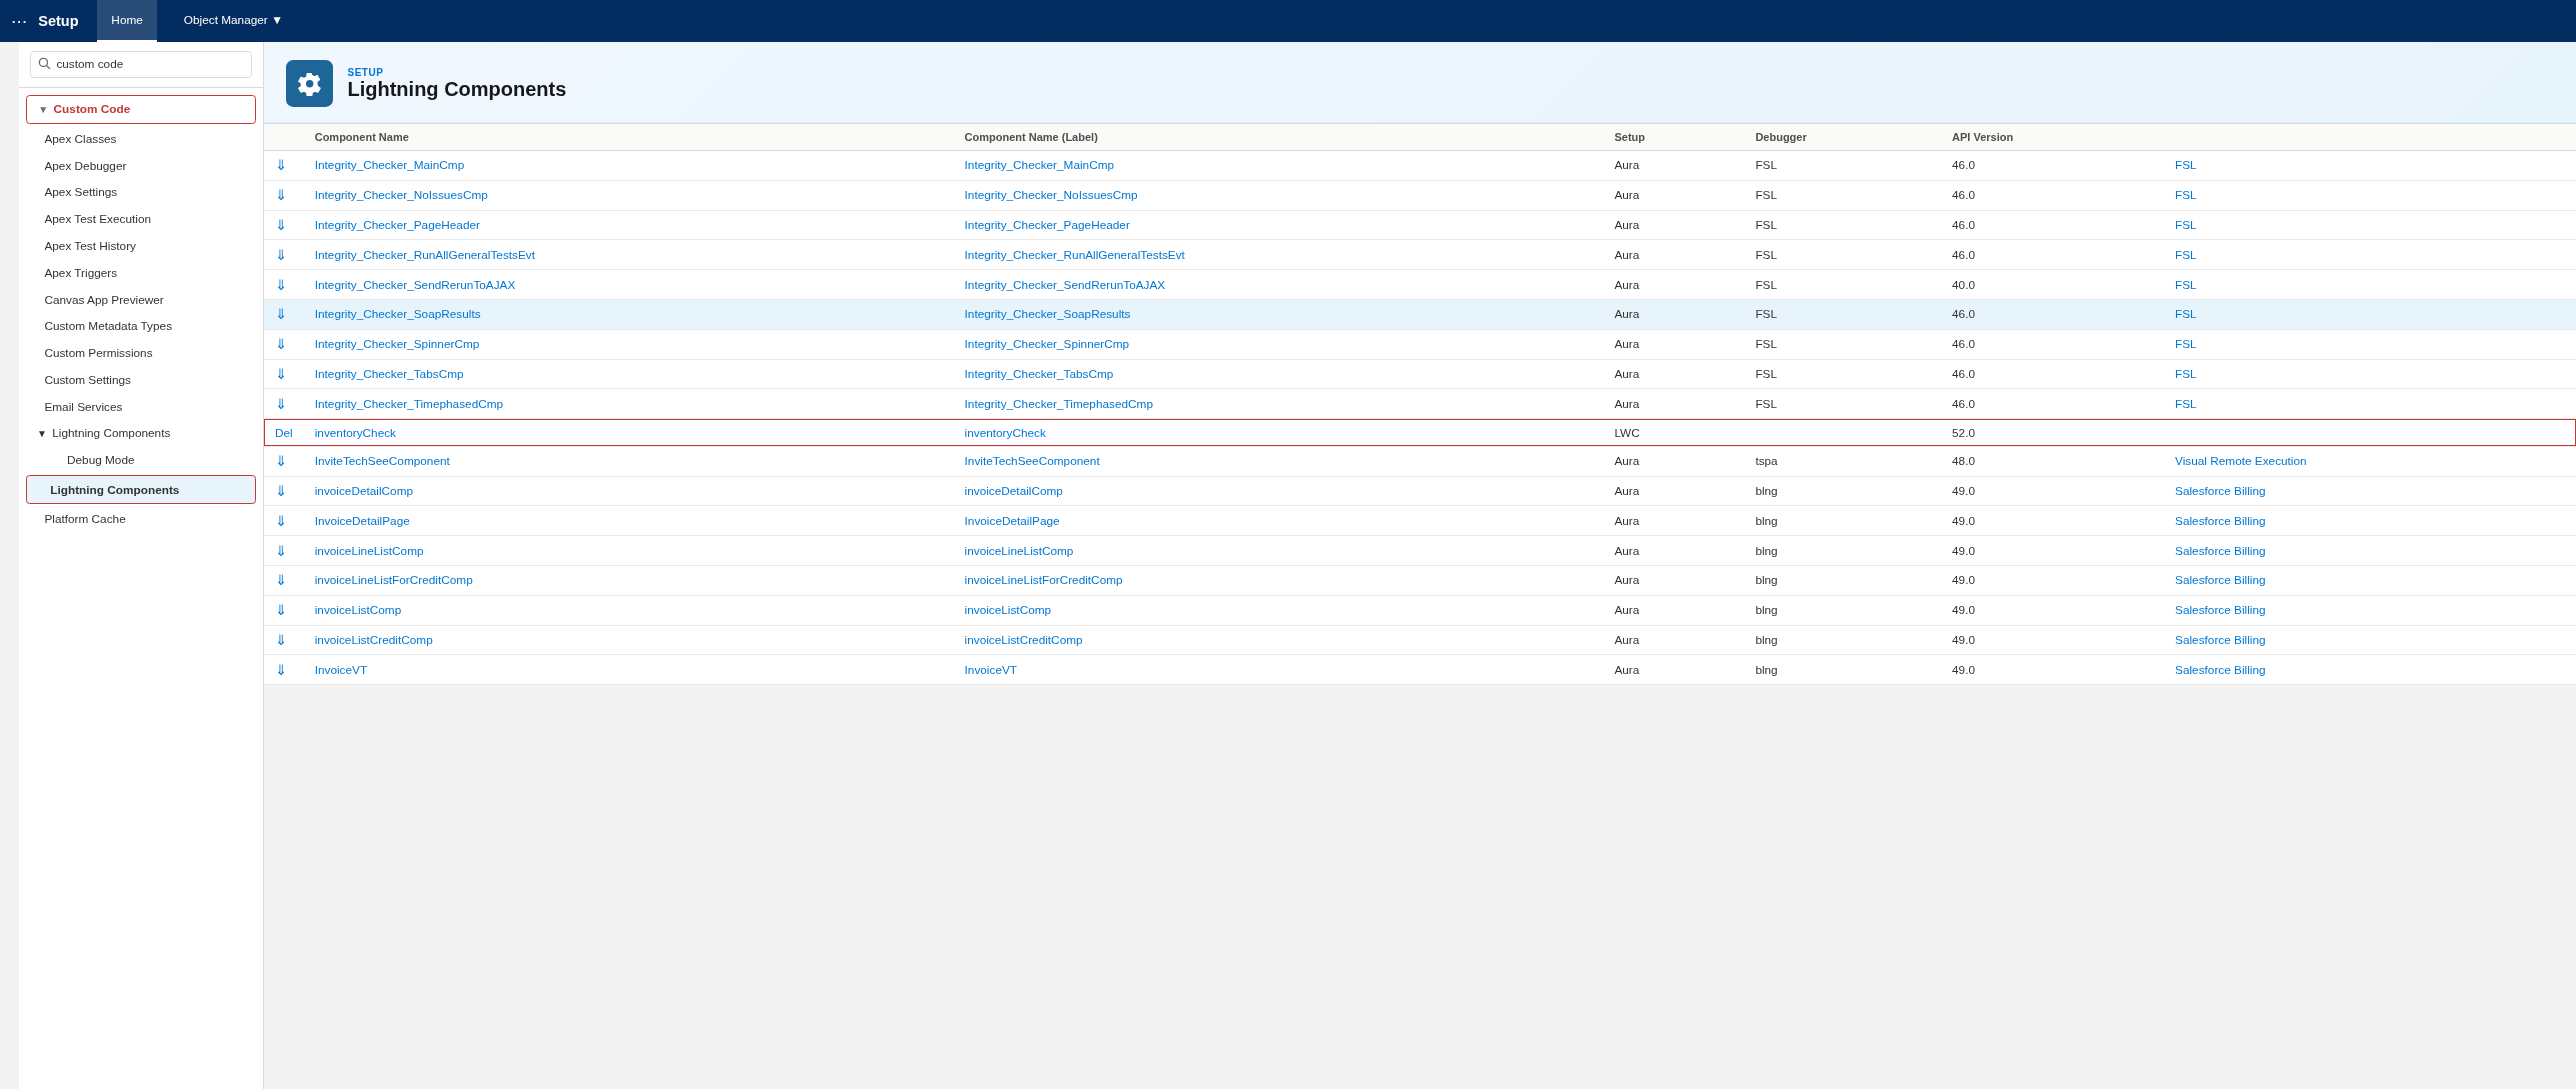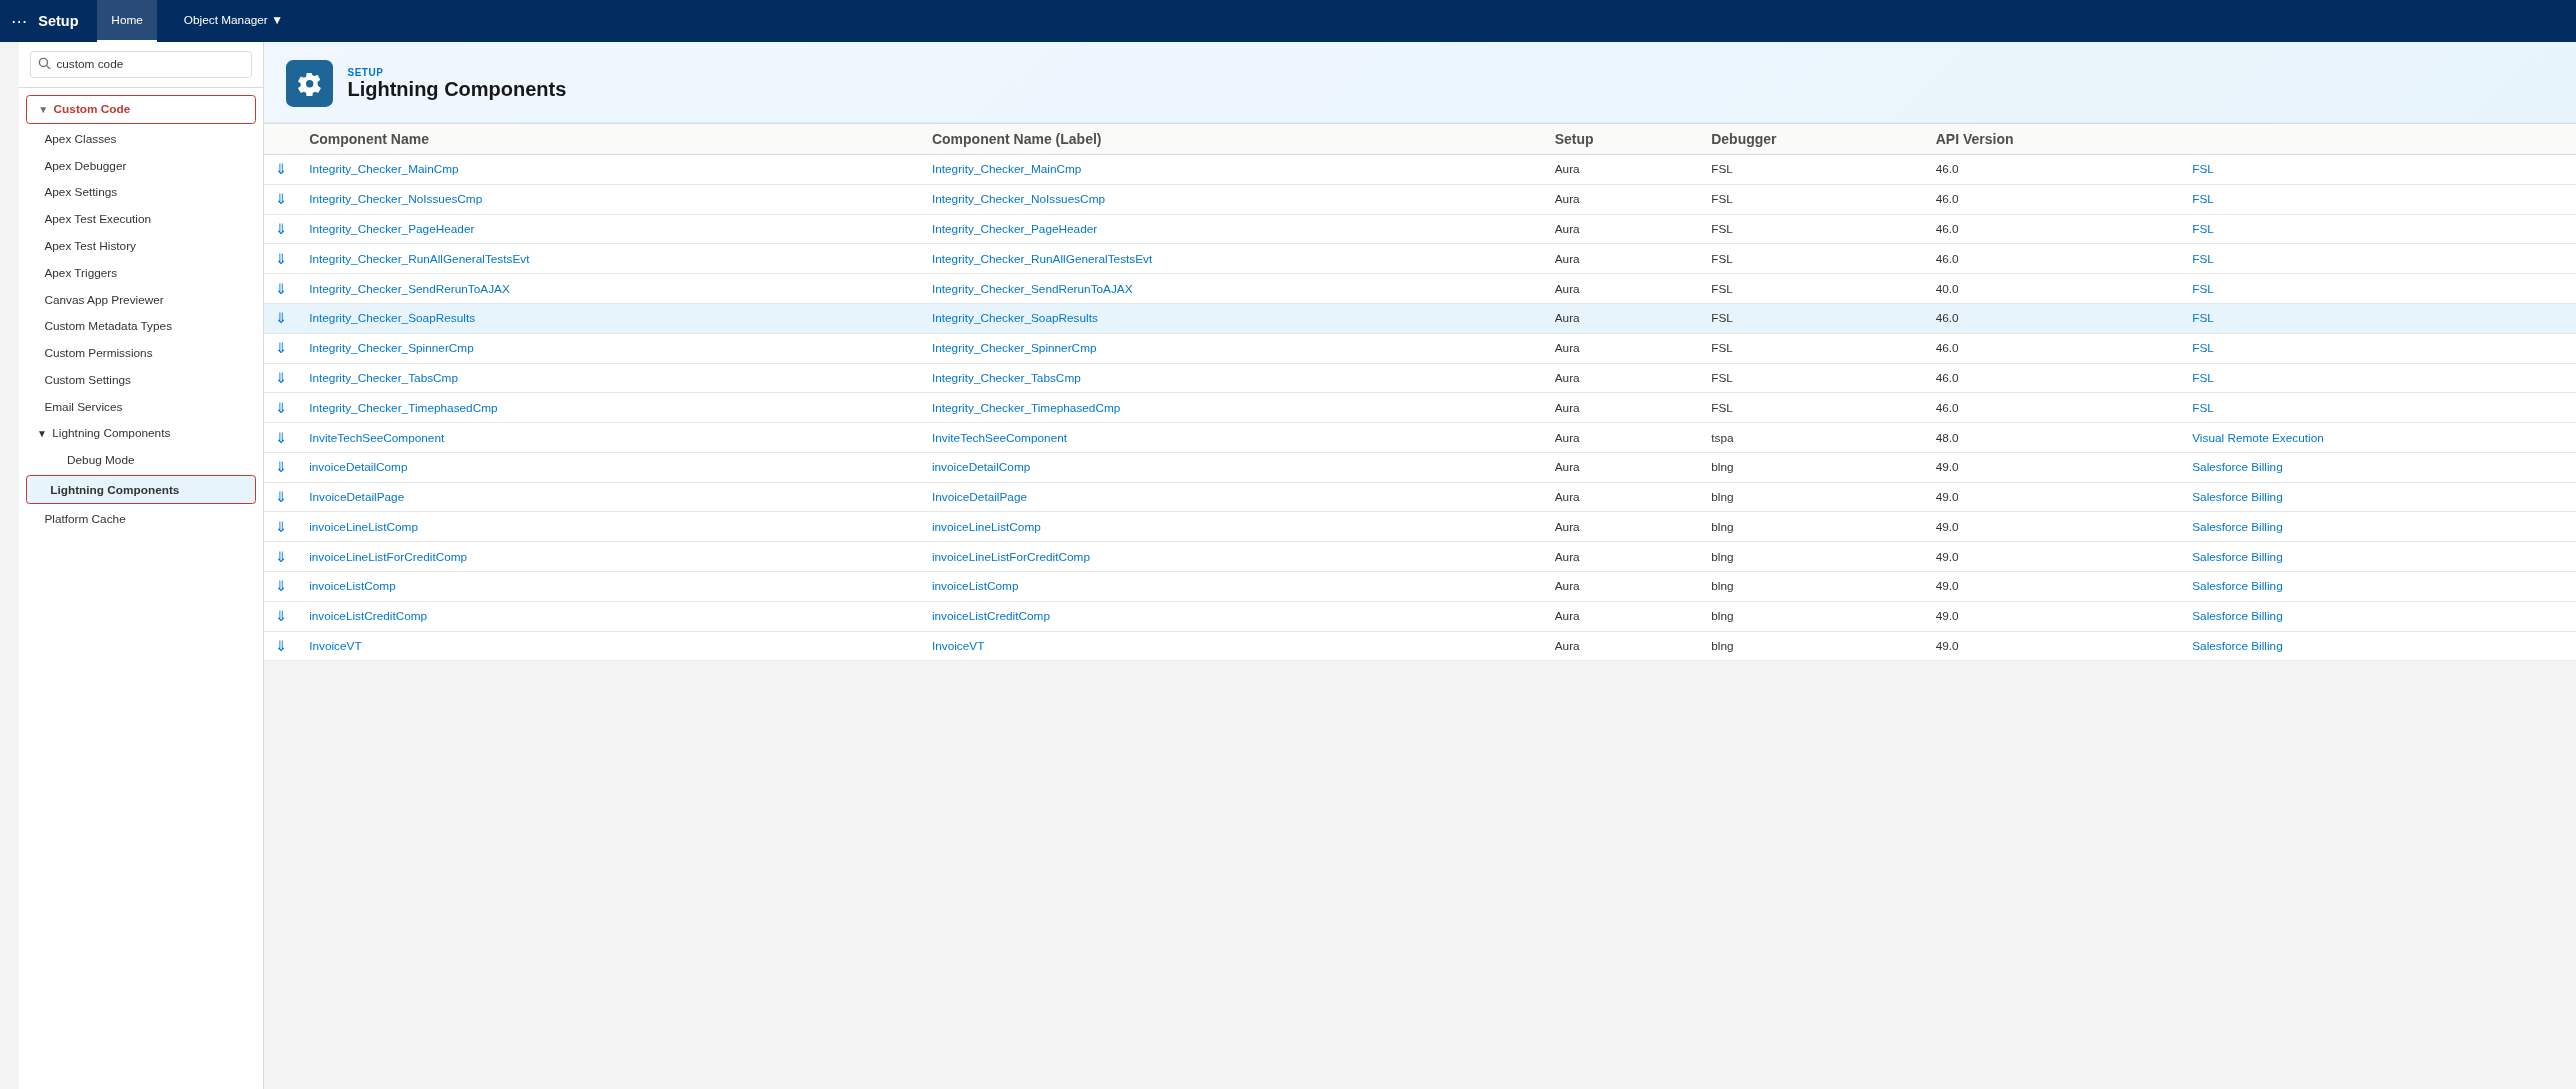--- a/index.html
+++ b/index.html
@@ -193,21 +193,21 @@
     table {
       width: 100%;
       border-collapse: collapse;
     }
     thead th {
       background: #fafaf9;
       border-bottom: 1.8px solid #dddbda;
       border-top: 0.9px solid #dddbda;
       padding: 7.3px 11px;
       text-align: left;
-      font-size: 14px;
+      font-size: 11px;
       font-weight: 600;
       color: #514f4d;
     }
     tbody tr {
       border-bottom: 0.9px solid #e8e8e8;
     }
     tbody tr.highlighted { background: #e8f4fb; }
     tbody tr.selected-row {
       outline: 1.8px solid #c23934;
       outline-offset: -1.8px;
@@ -403,20 +403,29 @@
               </tr>
               <tr>
                 <td style="width: 33px;"><span class="download-icon">⇓</span></td>
                 <td><a href="#">Integrity_Checker_TimephasedCmp</a></td>
                 <td><a href="#">Integrity_Checker_TimephasedCmp</a></td>
                 <td>Aura</td>
                 <td>FSL</td>
                 <td>46.0</td>
                 <td><a href="#">FSL</a></td>
               </tr>
+              <tr class="selected-row">
+                <td style="width: 33px;"><span class="del-btn">Del</span></td>
+                <td><a href="#">inventoryCheck</a></td>
+                <td><a href="#">inventoryCheck</a></td>
+                <td>LWC</td>
+                <td></td>
+                <td>52.0</td>
+                <td></td>
+              </tr>
               <tr>
                 <td style="width: 33px;"><span class="download-icon">⇓</span></td>
                 <td><a href="#">InviteTechSeeComponent</a></td>
                 <td><a href="#">InviteTechSeeComponent</a></td>
                 <td>Aura</td>
                 <td>tspa</td>
                 <td>48.0</td>
                 <td><a href="#">Visual Remote Execution</a></td>
               </tr>
               <tr>

